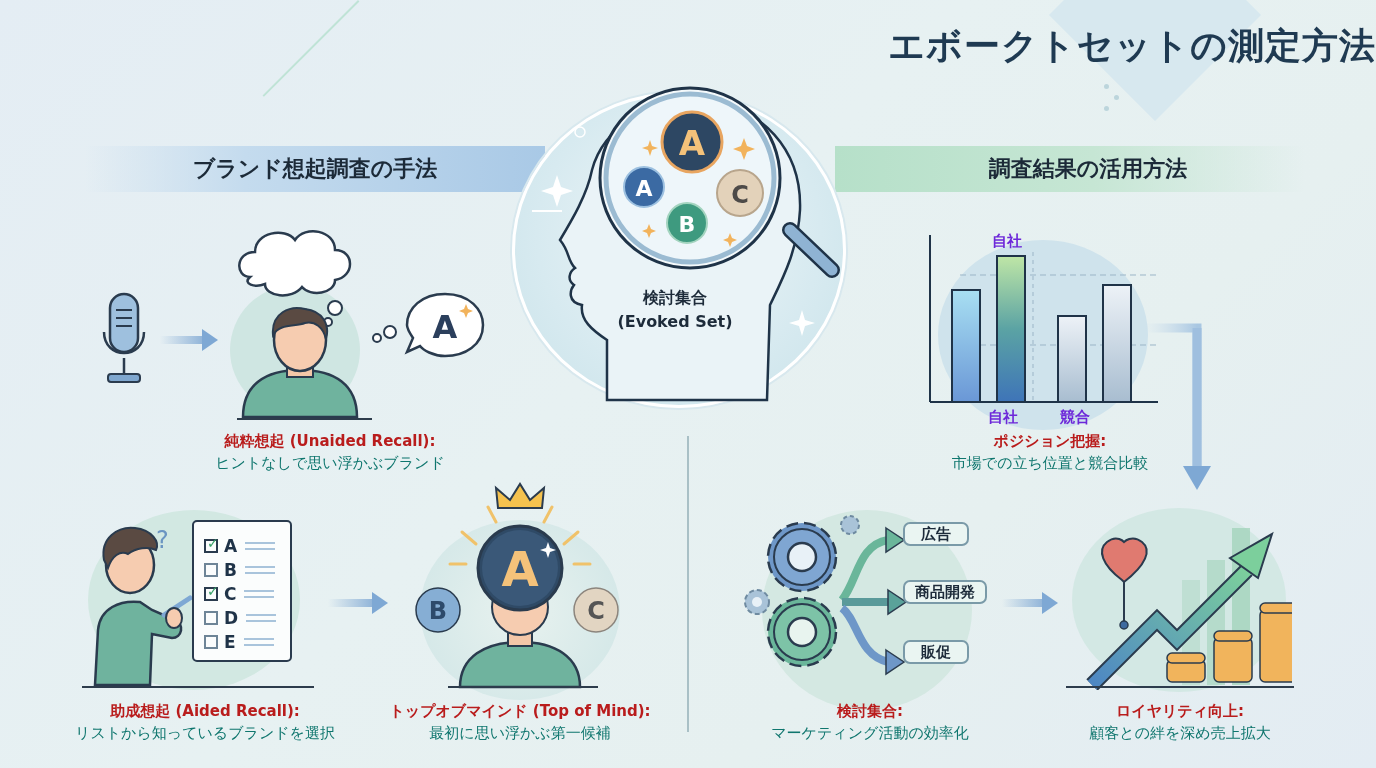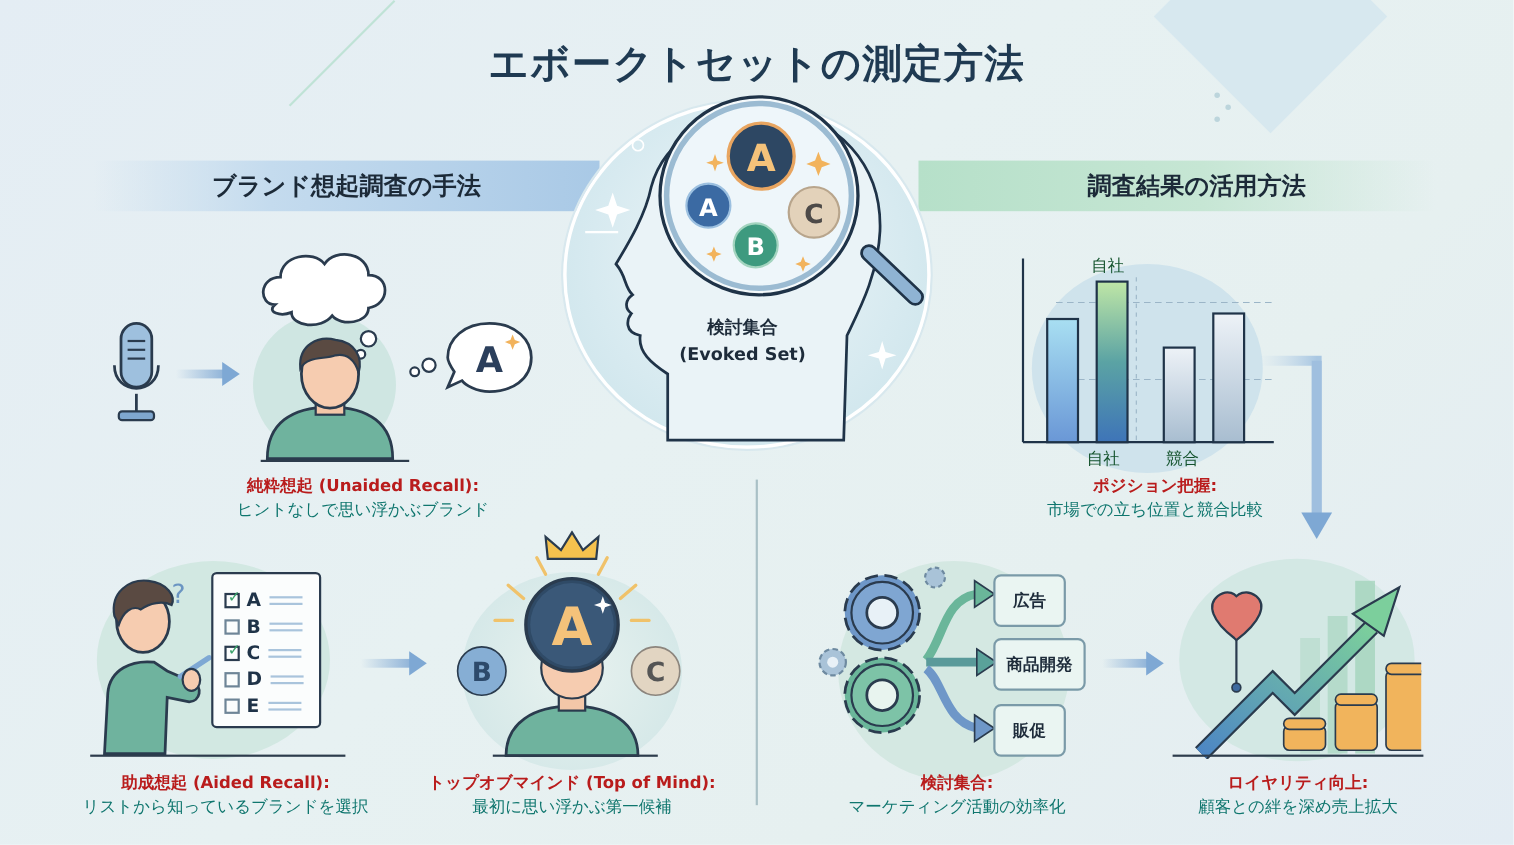--- a/index.html
+++ b/index.html
@@ -9,22 +9,22 @@
     background: linear-gradient(135deg, #e4edf4 0%, #e7f1f2 45%, #e6f0f0 70%, #e3ecf3 100%);
     position: relative;
     color: #1d2b3a;
   }
   .abs { position: absolute; }
   .deco-line { position: absolute; left: 258px; top: 0; width: 2px; height: 135px; background: #bfe3d6; transform-origin: top left; transform: rotate(45deg) translateX(0); }
   .deco-diamond { position: absolute; left: 1080px; top: -60px; width: 150px; height: 150px; background: #d3e6ee; transform: rotate(45deg); opacity: .85; }
   .deco-dot { position: absolute; width: 5px; height: 5px; border-radius: 50%; background: #bcd5dc; }
 
   .title {
-    position: absolute; left: 0; right: 0; top: 22px; text-align: center;
-    font-size: 36px; font-weight: bold; color: #1f3a52; letter-spacing: 1px; margin-top: 12px;
+    position: absolute; left: 0; right: 0; top: 22px; text-align: right;
+    font-size: 36px; font-weight: bold; color: #1f3a52; letter-spacing: 1px;
   }
 
   .section-bar {
     position: absolute; top: 146px; height: 46px;
     display: flex; align-items: center; justify-content: center;
     font-size: 22px; font-weight: bold; color: #1c2a38;
   }
   .bar-left { left: 85px; width: 460px; background: linear-gradient(90deg, rgba(200,222,238,0) 0%, #c4dbee 35%, #a9c9e6 100%); }
   .bar-right { left: 835px; width: 470px; background: linear-gradient(90deg, #b6e0c9 0%, #c6e6d4 55%, rgba(220,236,240,0) 100%); padding-left: 36px; }
 
@@ -48,24 +48,24 @@
   .caption .head { font-weight: bold; display: block; color: #b91c1c; }
   .caption .desc { display: block; color: #0f766e; }
 
   .bg-circle { position: absolute; border-radius: 50%; }
   .ground { position: absolute; height: 2px; background: #2d3c4c; }
 
   .arrow-h { position: absolute; height: 14px; }
   .arrow-h .shaft { position: absolute; left: 0; top: 3px; height: 8px; right: 14px; background: linear-gradient(90deg, rgba(130,170,210,0), #8fb3d8); }
   .arrow-h .head { position: absolute; right: 0; top: -4px; width: 0; height: 0; border-left: 16px solid #7ea8d4; border-top: 11px solid transparent; border-bottom: 11px solid transparent; }
 
-  .chart-label { position: absolute; font-size: 15px; font-weight: normal; color: #14532d; }
+  .chart-label { position: absolute; font-size: 15px; font-weight: bold; color: #6d28d9; }
 
   .box-label {
-    position: absolute; width: 66px; height: 48px; border: 2px solid #7a9aa8; border-radius: 7px;
+    position: absolute; width: 66px; height: 24px; border: 2px solid #7a9aa8; border-radius: 7px;
     background: #eaf5f2; display: flex; align-items: center; justify-content: center;
     font-size: 15px; font-weight: bold; color: #1d2b3a;
   }
 </style>
 </head>
 <body>
 
 <div class="deco-line" style="left:358px; top:0; transform:rotate(45deg);"></div>
 <div class="deco-diamond"></div>
 <div class="deco-dot" style="left:1104px;top:84px"></div>

